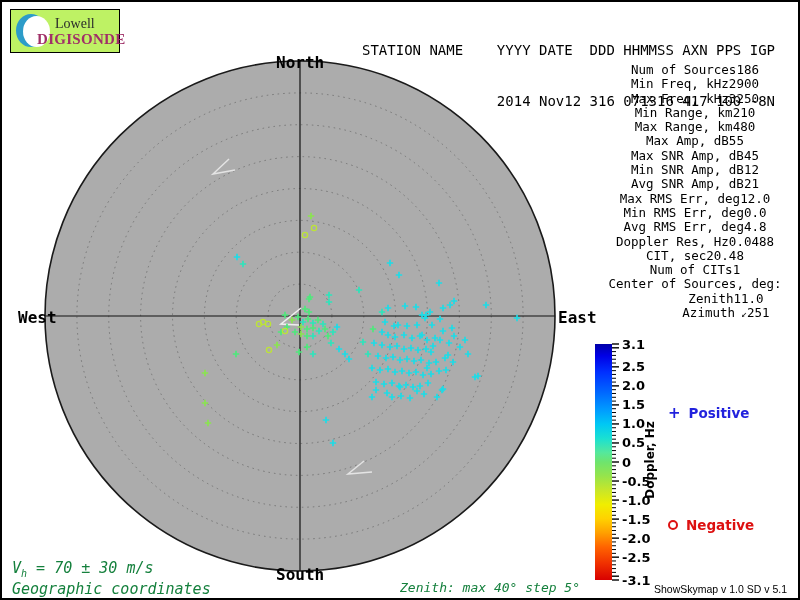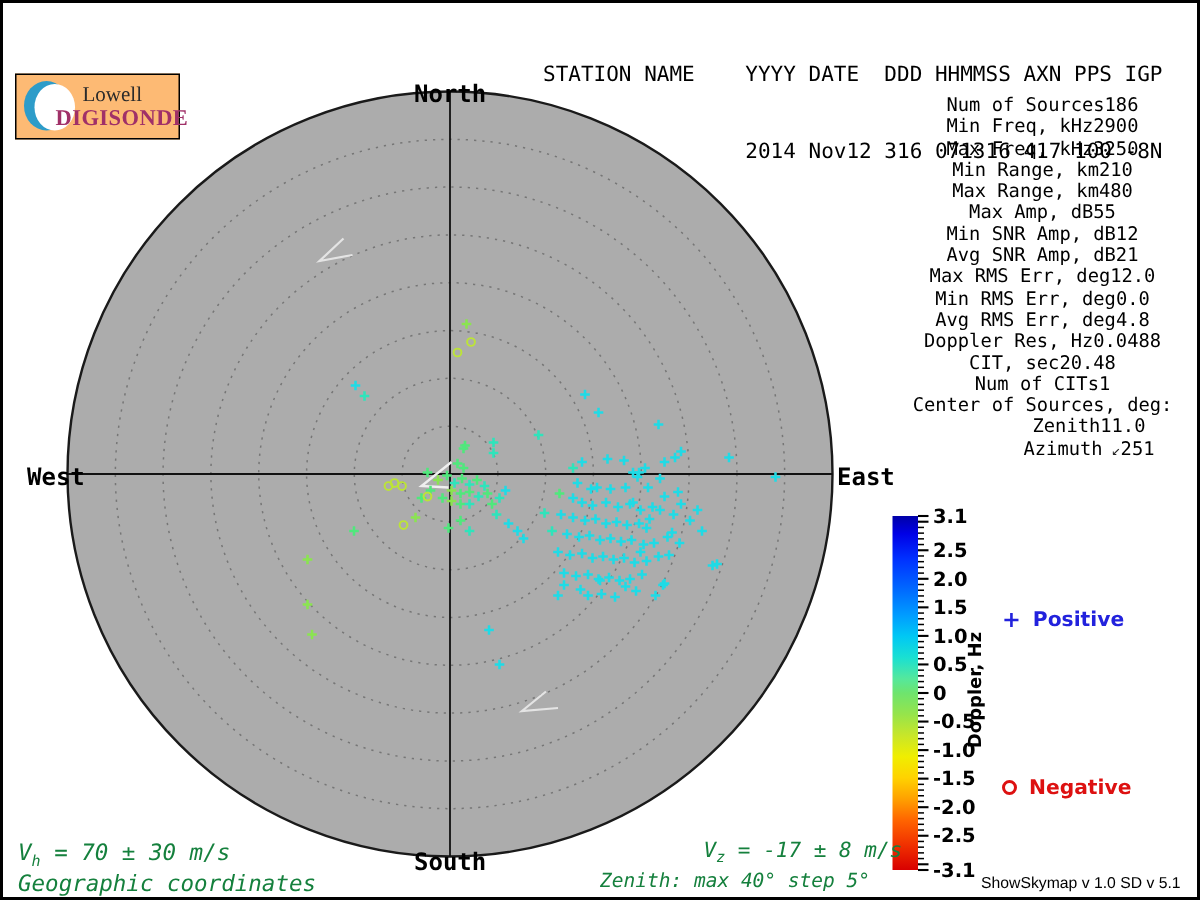--- a/index.html
+++ b/index.html
@@ -1,19 +1,19 @@
 <!DOCTYPE html>
 <html><head>
 <meta charset="utf-8">
 <style>
   html,body{margin:0;padding:0;background:#e8e8e8;}
   .frame{position:relative;width:800px;height:600px;background:#ffffff;border:2px solid #000;
          box-sizing:border-box;overflow:hidden;font-family:"DejaVu Sans Mono",monospace;}
   
-  .logo{position:absolute;left:8px;top:7px;width:108px;height:42px;border:1px solid #000;background:#fdba74;margin-top:40px;}
+  .logo{position:absolute;left:8px;top:7px;width:108px;height:42px;border:1px solid #000;background:#bef264;}
   .crescent{position:absolute;left:5px;top:4px;width:30px;height:33px;border-radius:50%;background:#2d9cc9;}
   .crescent::after{content:"";position:absolute;left:7px;top:2px;width:27px;height:31px;border-radius:50%;background:#fff;}
   .logo-lowell{position:absolute;left:44px;top:6px;font-family:"Liberation Serif",serif;font-size:14px;color:#2b2b2b;}
   .logo-digisonde{position:absolute;left:26px;top:21px;font-family:"Liberation Serif",serif;font-size:15px;font-weight:bold;color:#a03068;letter-spacing:.3px;}
   
   .hdr{position:absolute;left:360px;top:6px;font-weight:normal;font-size:14px;line-height:17px;white-space:pre;color:#000;}
   
   .stats{position:absolute;left:595px;top:61px;width:196px;font-size:12.5px;color:#000;}
   .stat-row{display:flex;justify-content:center;height:14.3px;line-height:14.3px;white-space:pre;}
   .stat-row.indent{padding-left:62px;}
@@ -49,20 +49,21 @@
     <div>Dourbes         2014 Nov12 316 071316 417 100 -8N</div>
   </div>
 
   <div class="stats">
       <div class="stat-row"><span>Num of Sources</span><span>186</span></div>
       <div class="stat-row"><span>Min Freq, kHz</span><span>2900</span></div>
       <div class="stat-row"><span>Max Freq, kHz</span><span>3250</span></div>
       <div class="stat-row"><span>Min Range, km</span><span>210</span></div>
       <div class="stat-row"><span>Max Range, km</span><span>480</span></div>
       <div class="stat-row"><span>Max Amp, dB</span><span>55</span></div>
+      <div class="stat-row"><span>Max SNR Amp, dB</span><span>45</span></div>
       <div class="stat-row"><span>Min SNR Amp, dB</span><span>12</span></div>
       <div class="stat-row"><span>Avg SNR Amp, dB</span><span>21</span></div>
       <div class="stat-row"><span>Max RMS Err, deg</span><span>12.0</span></div>
       <div class="stat-row"><span>Min RMS Err, deg</span><span>0.0</span></div>
       <div class="stat-row"><span>Avg RMS Err, deg</span><span>4.8</span></div>
       <div class="stat-row"><span>Doppler Res, Hz</span><span>0.0488</span></div>
       <div class="stat-row"><span>CIT, sec</span><span>20.48</span></div>
       <div class="stat-row"><span>Num of CITs</span><span>1</span></div>
       <div class="stat-row"><span>Center of Sources, deg:</span><span></span></div>
       <div class="stat-row indent"><span>Zenith</span><span>11.0</span></div>
@@ -354,17 +355,16 @@
     <span class="pos-plus">+</span>
     <span>Positive</span>
   </div>
   <div class="legend neg" style="left:666px;top:515px;">
     <span class="neg-ring"></span>
     <span>Negative</span>
   </div>
 
   <div class="foot" style="left:10px;top:557px;font-size:15px;"><span>V</span><sub>h</sub><span style="white-space:pre;"> = 70 ± 30 m/s</span></div>
   <div class="foot" style="left:10px;top:578px;font-size:15px;">Geographic coordinates</div>
-  <div class="foot" style="left:467px;top:557px;font-size:14px;"><span>V</span><sub>z</sub><span style="white-space:pre;"> = -17 ± 8 m/s</span></div>
   <div class="foot" style="left:398px;top:578px;font-size:13px;">Zenith: max 40°  step 5°</div>
   <div class="version">ShowSkymap v 1.0   SD v 5.1</div>
 
 </div>
 
 </body></html>

